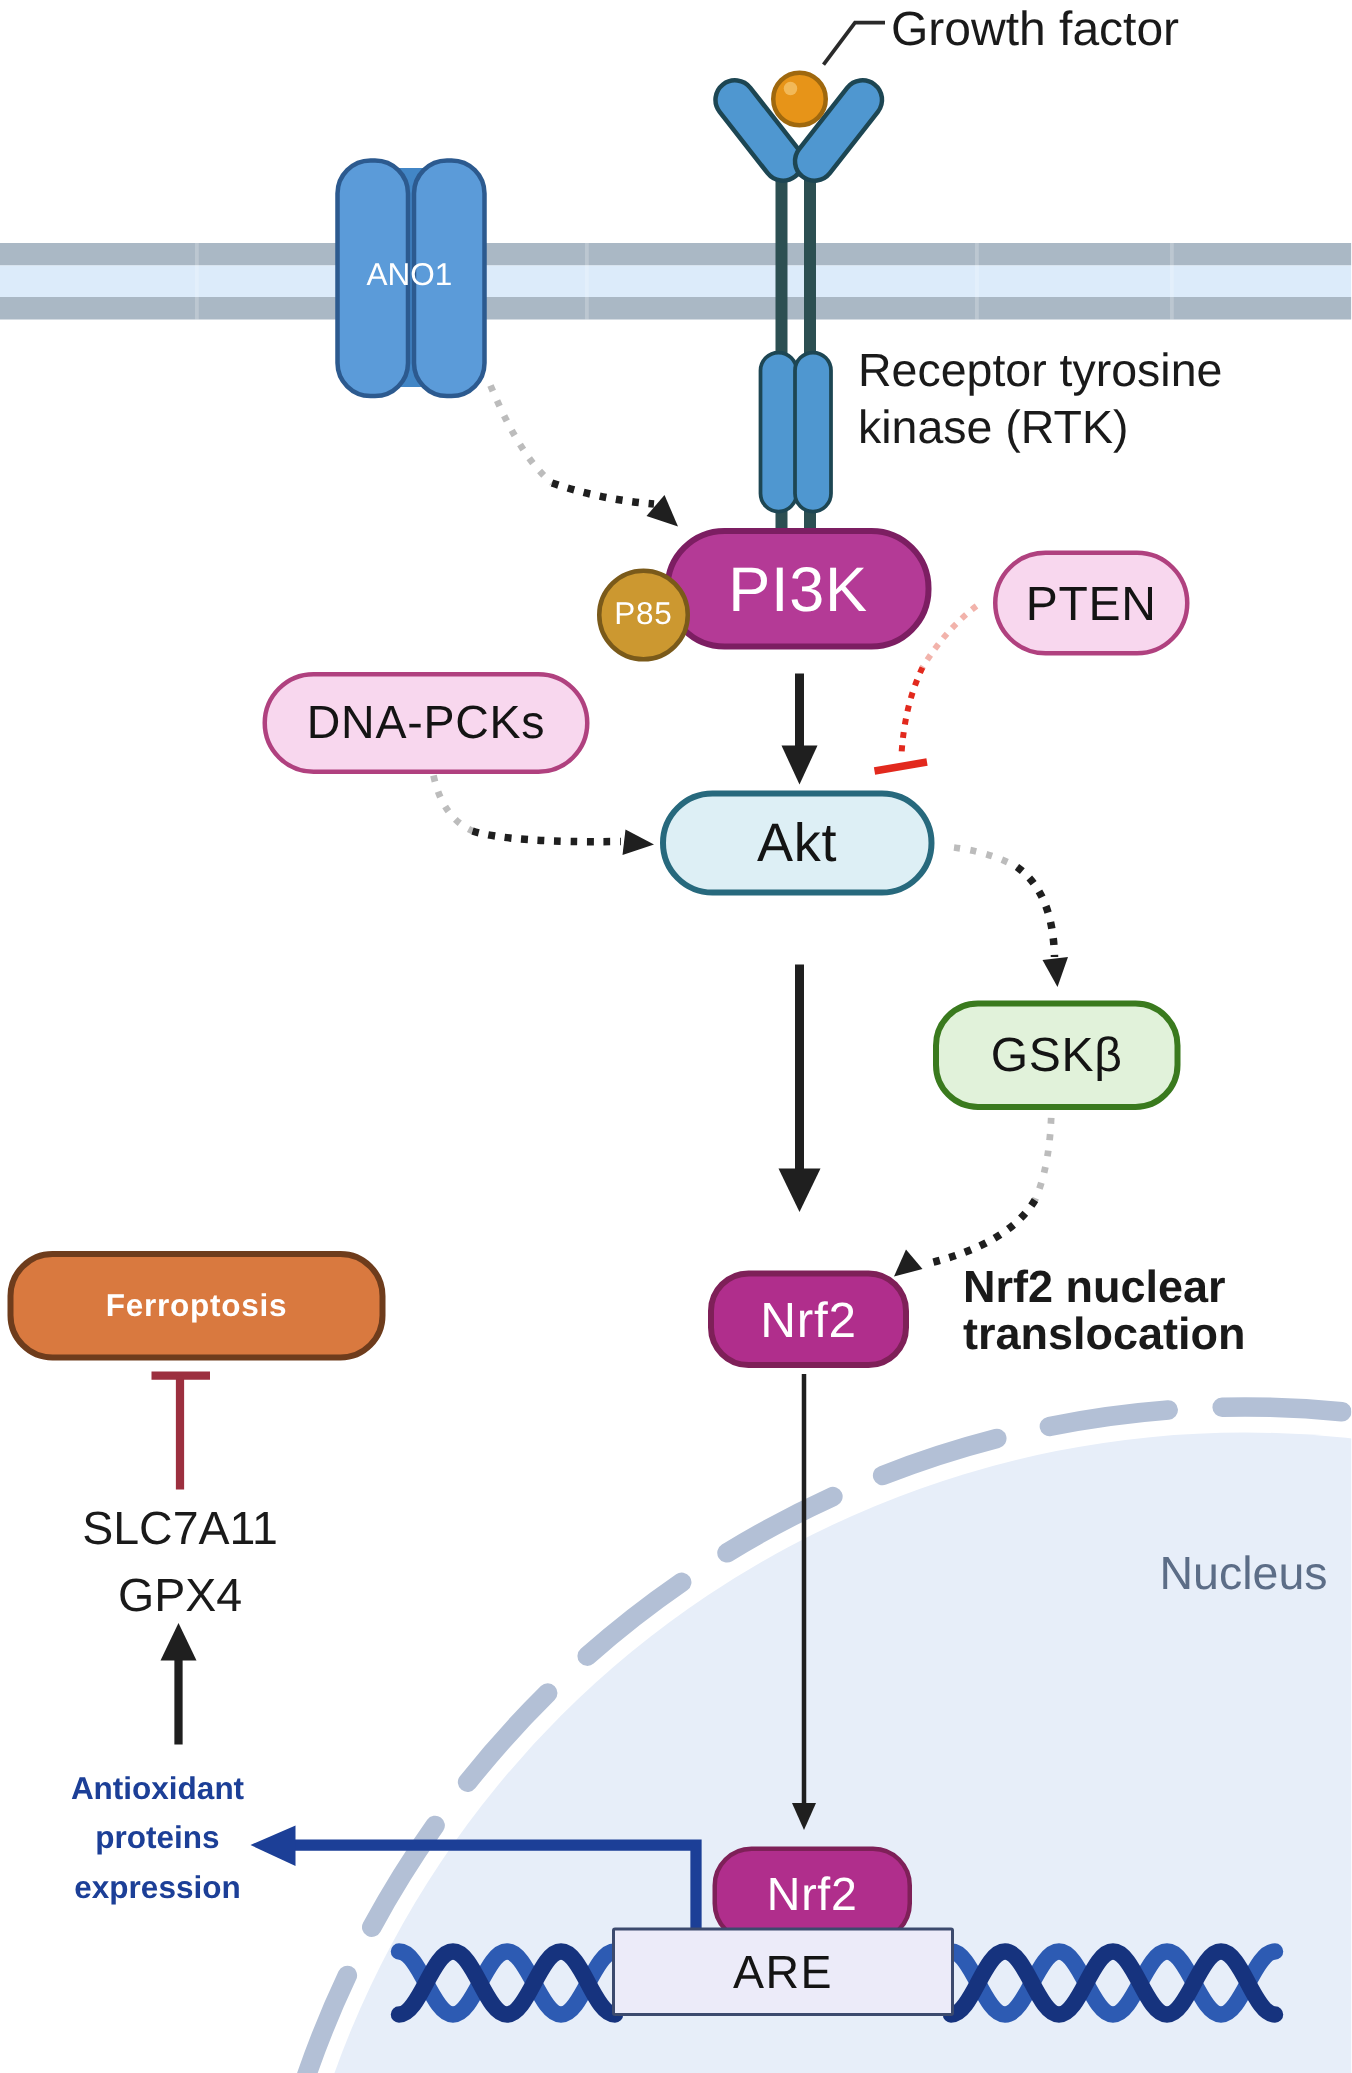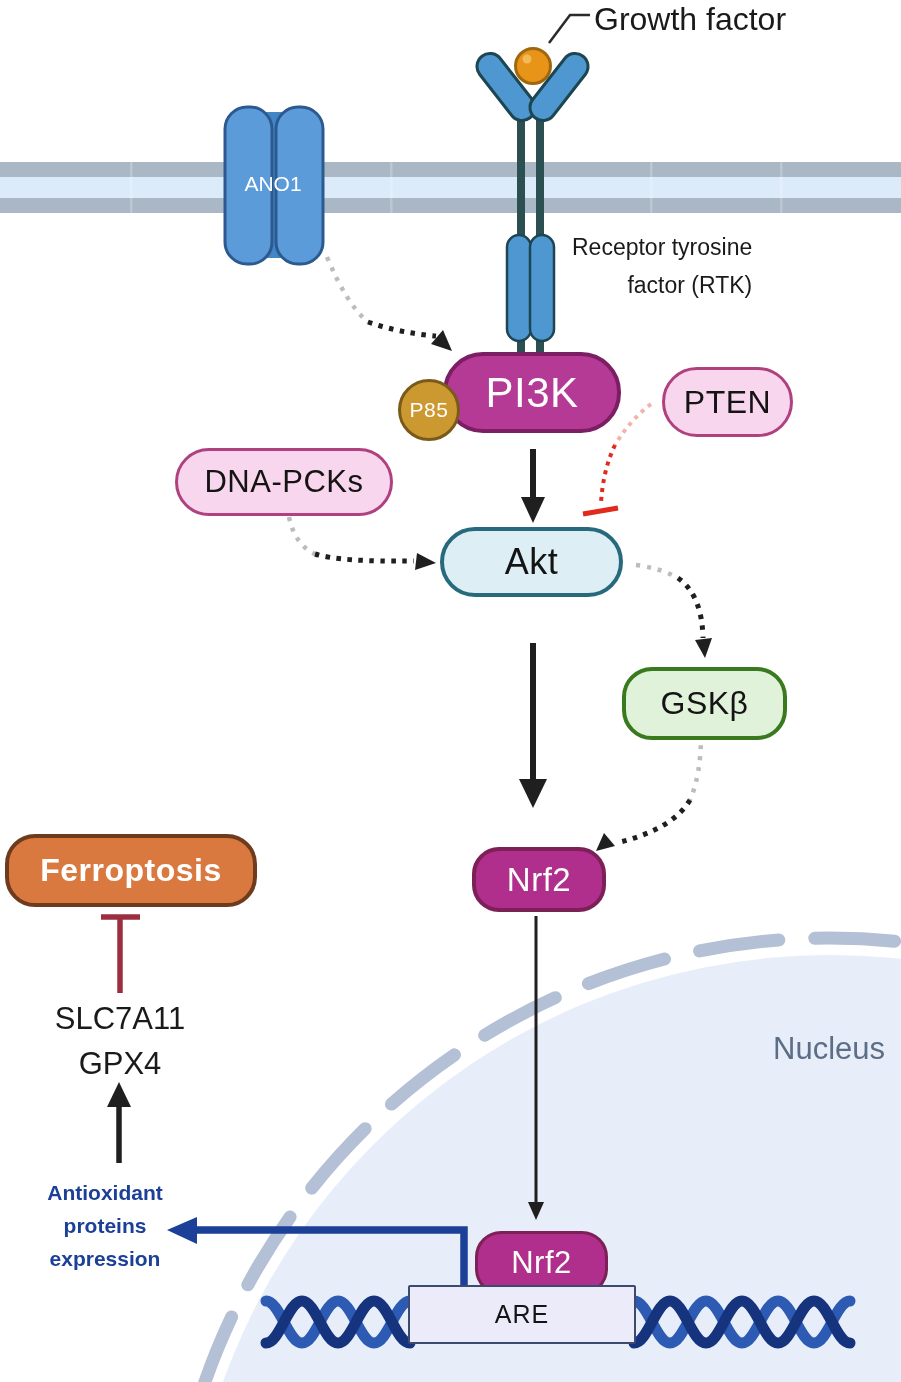--- a/index.html
+++ b/index.html
@@ -16,28 +16,28 @@
         border:3.5px solid var(--pastel-pink-stroke);border-radius:35px;font-size:32px;}
   .node-dnapcks{left:175px;top:448px;width:218px;height:68px;background:var(--pastel-pink-fill);
         border:3.5px solid var(--pastel-pink-stroke);border-radius:34px;font-size:31px;}
   .node-akt{left:440px;top:527px;width:183px;height:70px;background:var(--akt-fill);
         border:4px solid var(--akt-stroke);border-radius:35px;font-size:36px;}
   .node-gsk{left:622px;top:667px;width:165px;height:73px;background:var(--gsk-fill);
         border:4px solid var(--gsk-stroke);border-radius:30px;font-size:32px;}
   .node-nrf2{left:472px;top:847px;width:134px;height:65px;background:var(--nrf2-fill);
         border:4px solid var(--nrf2-stroke);border-radius:27px;color:#fff;font-size:33px;}
   .node-ferroptosis{left:5px;top:834px;width:252px;height:73px;background:var(--ferroptosis-fill);
-        border:4px solid var(--ferroptosis-stroke);border-radius:30px;color:#fff;font-size:32px;font-weight:700;}
+        border:4px solid var(--ferroptosis-stroke);border-radius:30px;color:#fff;font-size:21px;font-weight:700;}
   .node-nrf2b{left:475px;top:1231px;width:133px;height:64px;background:var(--nrf2-fill);
         border:3.5px solid var(--nrf2-stroke);border-radius:26px;color:#fff;font-size:31px;z-index:2;}
   .node-are{left:408px;top:1285px;width:228px;height:59px;background:var(--are-fill);
-        border:2.5px solid var(--are-stroke);border-radius:2px;font-size:25px;z-index:3;letter-spacing:1px;}
+        border:2.5px solid var(--are-stroke);border-radius:2px;font-size:31px;z-index:3;letter-spacing:1px;}
   .lbl{position:absolute;color:var(--text-dark);}
   .lbl-growth{left:594px;top:1px;font-size:32px;}
-  .lbl-rtk{left:572px;top:228px;font-size:23px;line-height:38px;text-align:right;}
+  .lbl-rtk{left:572px;top:228px;font-size:31px;line-height:38px;}
   .lbl-ano1{left:225px;top:172px;width:96px;text-align:center;color:#fff;font-size:21px;}
   .lbl-transloc{left:642px;top:843px;font-size:30px;line-height:31px;font-weight:700;}
   .lbl-genes{left:20px;top:996px;width:200px;text-align:center;font-size:31px;line-height:45px;}
   .lbl-antiox{left:14px;top:1176px;width:182px;text-align:center;font-size:21px;line-height:33px;
         font-weight:700;color:var(--arrow-blue);}
   .lbl-nucleus{left:773px;top:1031px;font-size:31px;color:var(--nucleus-text);}
   .dot-dark{stroke:var(--arrow-black);stroke-width:5;stroke-dasharray:4.5 6.5;fill:none;}
   .dot-light{stroke:#bcbcbc;stroke-width:4.5;stroke-dasharray:4 7;fill:none;}
   .dash-red{stroke:var(--arrow-red);stroke-width:4;stroke-dasharray:4 5;fill:none;}
   .dash-red-light{stroke:#f2b3ab;stroke-width:4;stroke-dasharray:4 5;fill:none;}
@@ -163,25 +163,29 @@
   <div class="node node-gsk">GSKβ</div>
   <div class="node node-nrf2">Nrf2</div>
   <div class="node node-ferroptosis">Ferroptosis</div>
   <div class="node node-nrf2b">Nrf2</div>
   <div class="node node-are">ARE</div>
 
   <div class="lbl lbl-growth">Growth factor</div>
 
   <div class="lbl lbl-rtk">
     <div>Receptor tyrosine</div>
-    <div>factor (RTK)</div>
+    <div>kinase (RTK)</div>
   </div>
 
   <div class="lbl lbl-ano1">ANO1</div>
 
+  <div class="lbl lbl-transloc">
+    <div>Nrf2 nuclear</div>
+    <div>translocation</div>
+  </div>
 
   <div class="lbl lbl-genes">
     <div>SLC7A11</div>
     <div>GPX4</div>
   </div>
 
   <div class="lbl lbl-antiox">
     <div>Antioxidant</div>
     <div>proteins</div>
     <div>expression</div>

